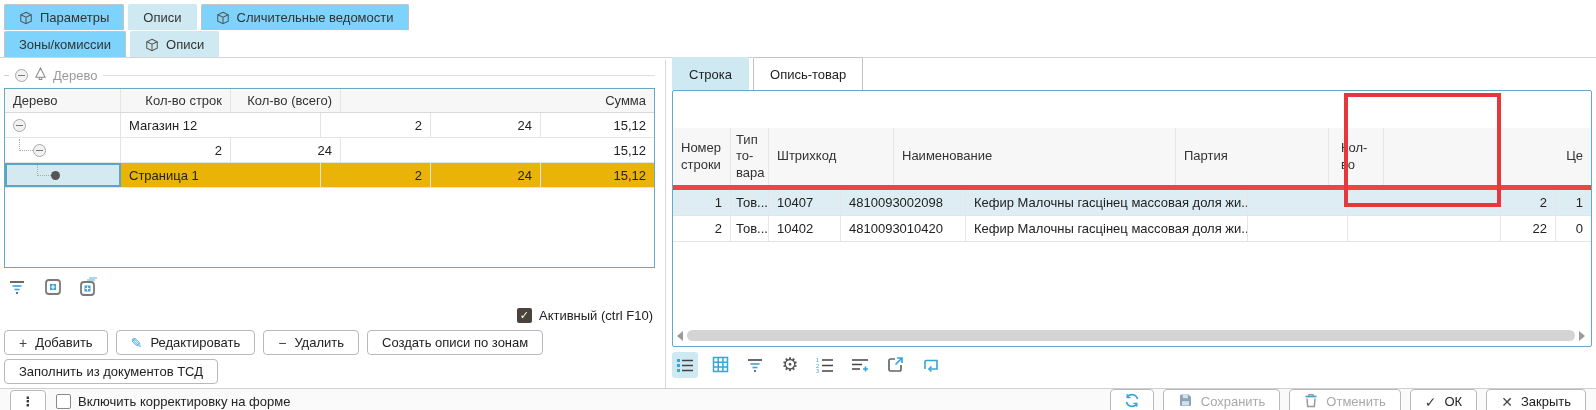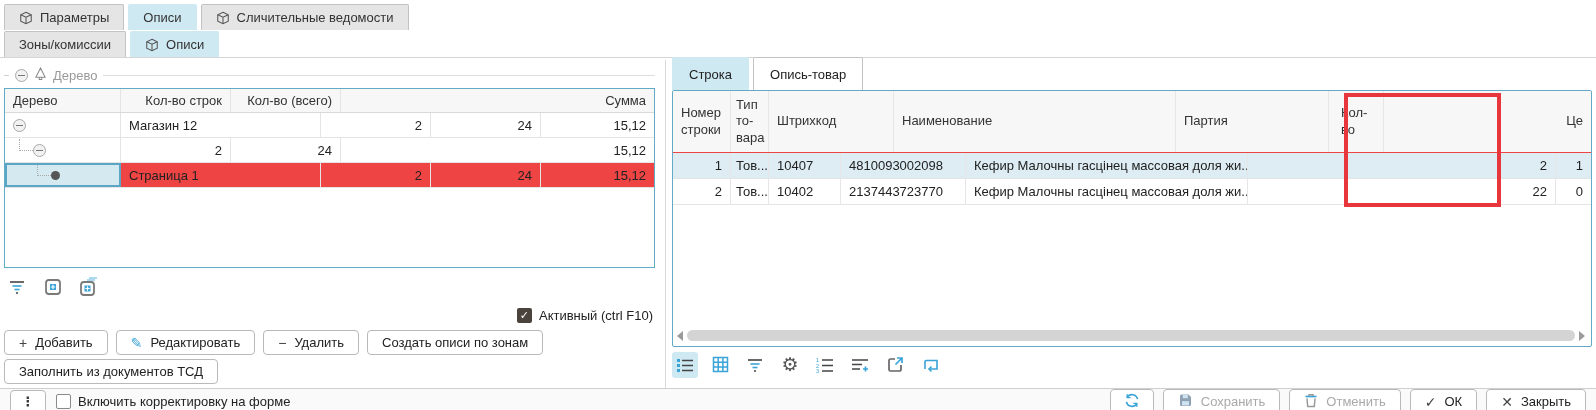--- a/index.html
+++ b/index.html
@@ -6,21 +6,21 @@
   html,body { width:1596px; height:410px; background:#fff; overflow:hidden;
     font-family:"Liberation Sans","DejaVu Sans",sans-serif; font-size:13px; color:#222; }
   .app { position:relative; width:1596px; height:410px; display:flex; flex-direction:column; }
 
   
   .tabrow { display:flex; align-items:flex-end; gap:4px; padding:4px 4px 0 4px; }
   .tabrow.r1 { height:31px; }
   .tabrow.r2 { height:28px; border-bottom:1px solid #d5d5d5; }
   .tab { display:flex; align-items:center; gap:7px; height:26px; padding:0 14px;
     border:1px solid #c3c3c3; border-bottom:none; border-radius:2px 2px 0 0;
-    background:#e5e5e5; color:#333; cursor:default; white-space:nowrap; }
+    background:#7dd3fc; color:#333; cursor:default; white-space:nowrap; }
   .tab.active { background:#cfe9f2; border-color:#cfe9f2; }
   .cube-icon svg { display:block; }
 
   
   .content { flex:1; display:flex; padding:2px 0 0 0; position:relative; }
   .left-panel { width:659px; padding:4px; display:flex; flex-direction:column; }
   .splitter { width:13px; position:relative; }
   .splitter::after { content:""; position:absolute; left:6px; top:0; bottom:0; width:1px; background:#d8d8d8; }
   .right-panel { flex:1; display:flex; flex-direction:column; padding:2px 4px 0 0; min-width:0; }
 
@@ -35,21 +35,21 @@
   
   .tree-table { height:180px; border:1px solid #62aac6; background:#fff; overflow:hidden; }
   .tt-row { display:flex; height:25px; border-bottom:1px solid #e4e4e4; align-items:stretch; }
   .tt-row.header { height:24px; background:#f7f7f7; border-bottom:1px solid #d9d9d9; color:#333; }
   .tt-cell { padding:0 8px; display:flex; align-items:center; overflow:hidden; white-space:nowrap; }
   .tt-c0 { width:116px; border-right:1px solid #e4e4e4; position:relative; }
   .tt-c1 { width:200px; border-right:1px solid #e4e4e4; }
   .tt-c2 { width:110px; border-right:1px solid #e4e4e4; justify-content:flex-end; }
   .tt-c3 { width:110px; border-right:1px solid #e4e4e4; justify-content:flex-end; }
   .tt-c4 { flex:1; justify-content:flex-end; }
-  .tt-row.selected { background:#ef4444; }
+  .tt-row.selected { background:#eab308; }
   .tt-row.selected .tt-c0.focused { outline:2px solid #5ba6c4; outline-offset:-2px; background:#d4e9f0; }
   .tree-node { display:flex; align-items:center; height:100%; }
   .tree-elbow { width:14px; height:12px; border-left:1px dotted #aaa; border-bottom:1px dotted #aaa; margin-top:-10px; }
   .tree-dot { width:9px; height:9px; border-radius:50%; background:#555; }
 
   
   .left-icons { display:flex; gap:14px; align-items:center; padding:8px 2px 6px 2px; height:36px; }
   .lic { width:22px; height:22px; display:flex; align-items:center; justify-content:center; }
 
   .chk-row { display:flex; justify-content:flex-end; align-items:center; gap:7px; height:22px; padding-right:2px; }
@@ -64,21 +64,21 @@
   .btn .sym.blue { color:#3aa3d8; }
   .btn.disabled { color:#a9a9a9; }
 
   
   .rtabs { display:flex; gap:4px; align-items:flex-end; height:28px; }
   .rtab { height:26px; padding:16px 16px; display:flex; align-items:center; border:1px solid #c3c3c3;
     border-bottom:none; border-radius:2px 2px 0 0; background:#fff; }
   .rtab.active { background:#cfe9f2; border-color:#cfe9f2; }
 
   .rtable-wrap { position:relative; height:257px; border:1px solid #62aac6; border-radius:2px; overflow:hidden; background:#fff; }
-  .rt-header { display:flex; height:62px; background:#f7f7f7; border-bottom:1px solid #ef4444; color:#333; }
+  .rt-header { display:flex; height:62px; background:#f7f7f7; border-bottom:5px solid #ef4444; color:#333;margin-top:37px; }
   .rt-row { display:flex; height:26px; border-bottom:1px solid #e4e4e4; }
   .rt-row.selected { background:#ddedf3; }
   .rt-cell { padding:2px 8px; display:flex; align-items:center; border-right:1px solid #e6e6e6;
     overflow:hidden; white-space:nowrap; }
   .rt-header .rt-cell { white-space:pre-line; line-height:1.25; }
   .c-num { width:58px; }
   .c-type { width:38px; padding:2px 5px; }
   .c-code { width:72px; }
   .c-bar { width:125px; }
   .c-name { width:282px; }
@@ -308,21 +308,21 @@
           <div class="rt-cell c-bcode"></div>
           <div class="rt-cell c-batch"></div>
           <div class="rt-cell c-qty">2</div>
           <div class="rt-cell c-price">1</div>
         </div>
 
         <div class="rt-row">
           <div class="rt-cell c-num">2</div>
           <div class="rt-cell c-type">Тов...</div>
           <div class="rt-cell c-code">10402</div>
-          <div class="rt-cell c-bar">2137443723770</div>
+          <div class="rt-cell c-bar">4810093010420</div>
           <div class="rt-cell c-name">Кефир Малочны гасцінец массовая доля жи...</div>
           <div class="rt-cell c-bcode"></div>
           <div class="rt-cell c-batch"></div>
           <div class="rt-cell c-qty">22</div>
           <div class="rt-cell c-price">0</div>
         </div>
 
         <div class="red-box"></div>
 
         <div class="hscroll">

